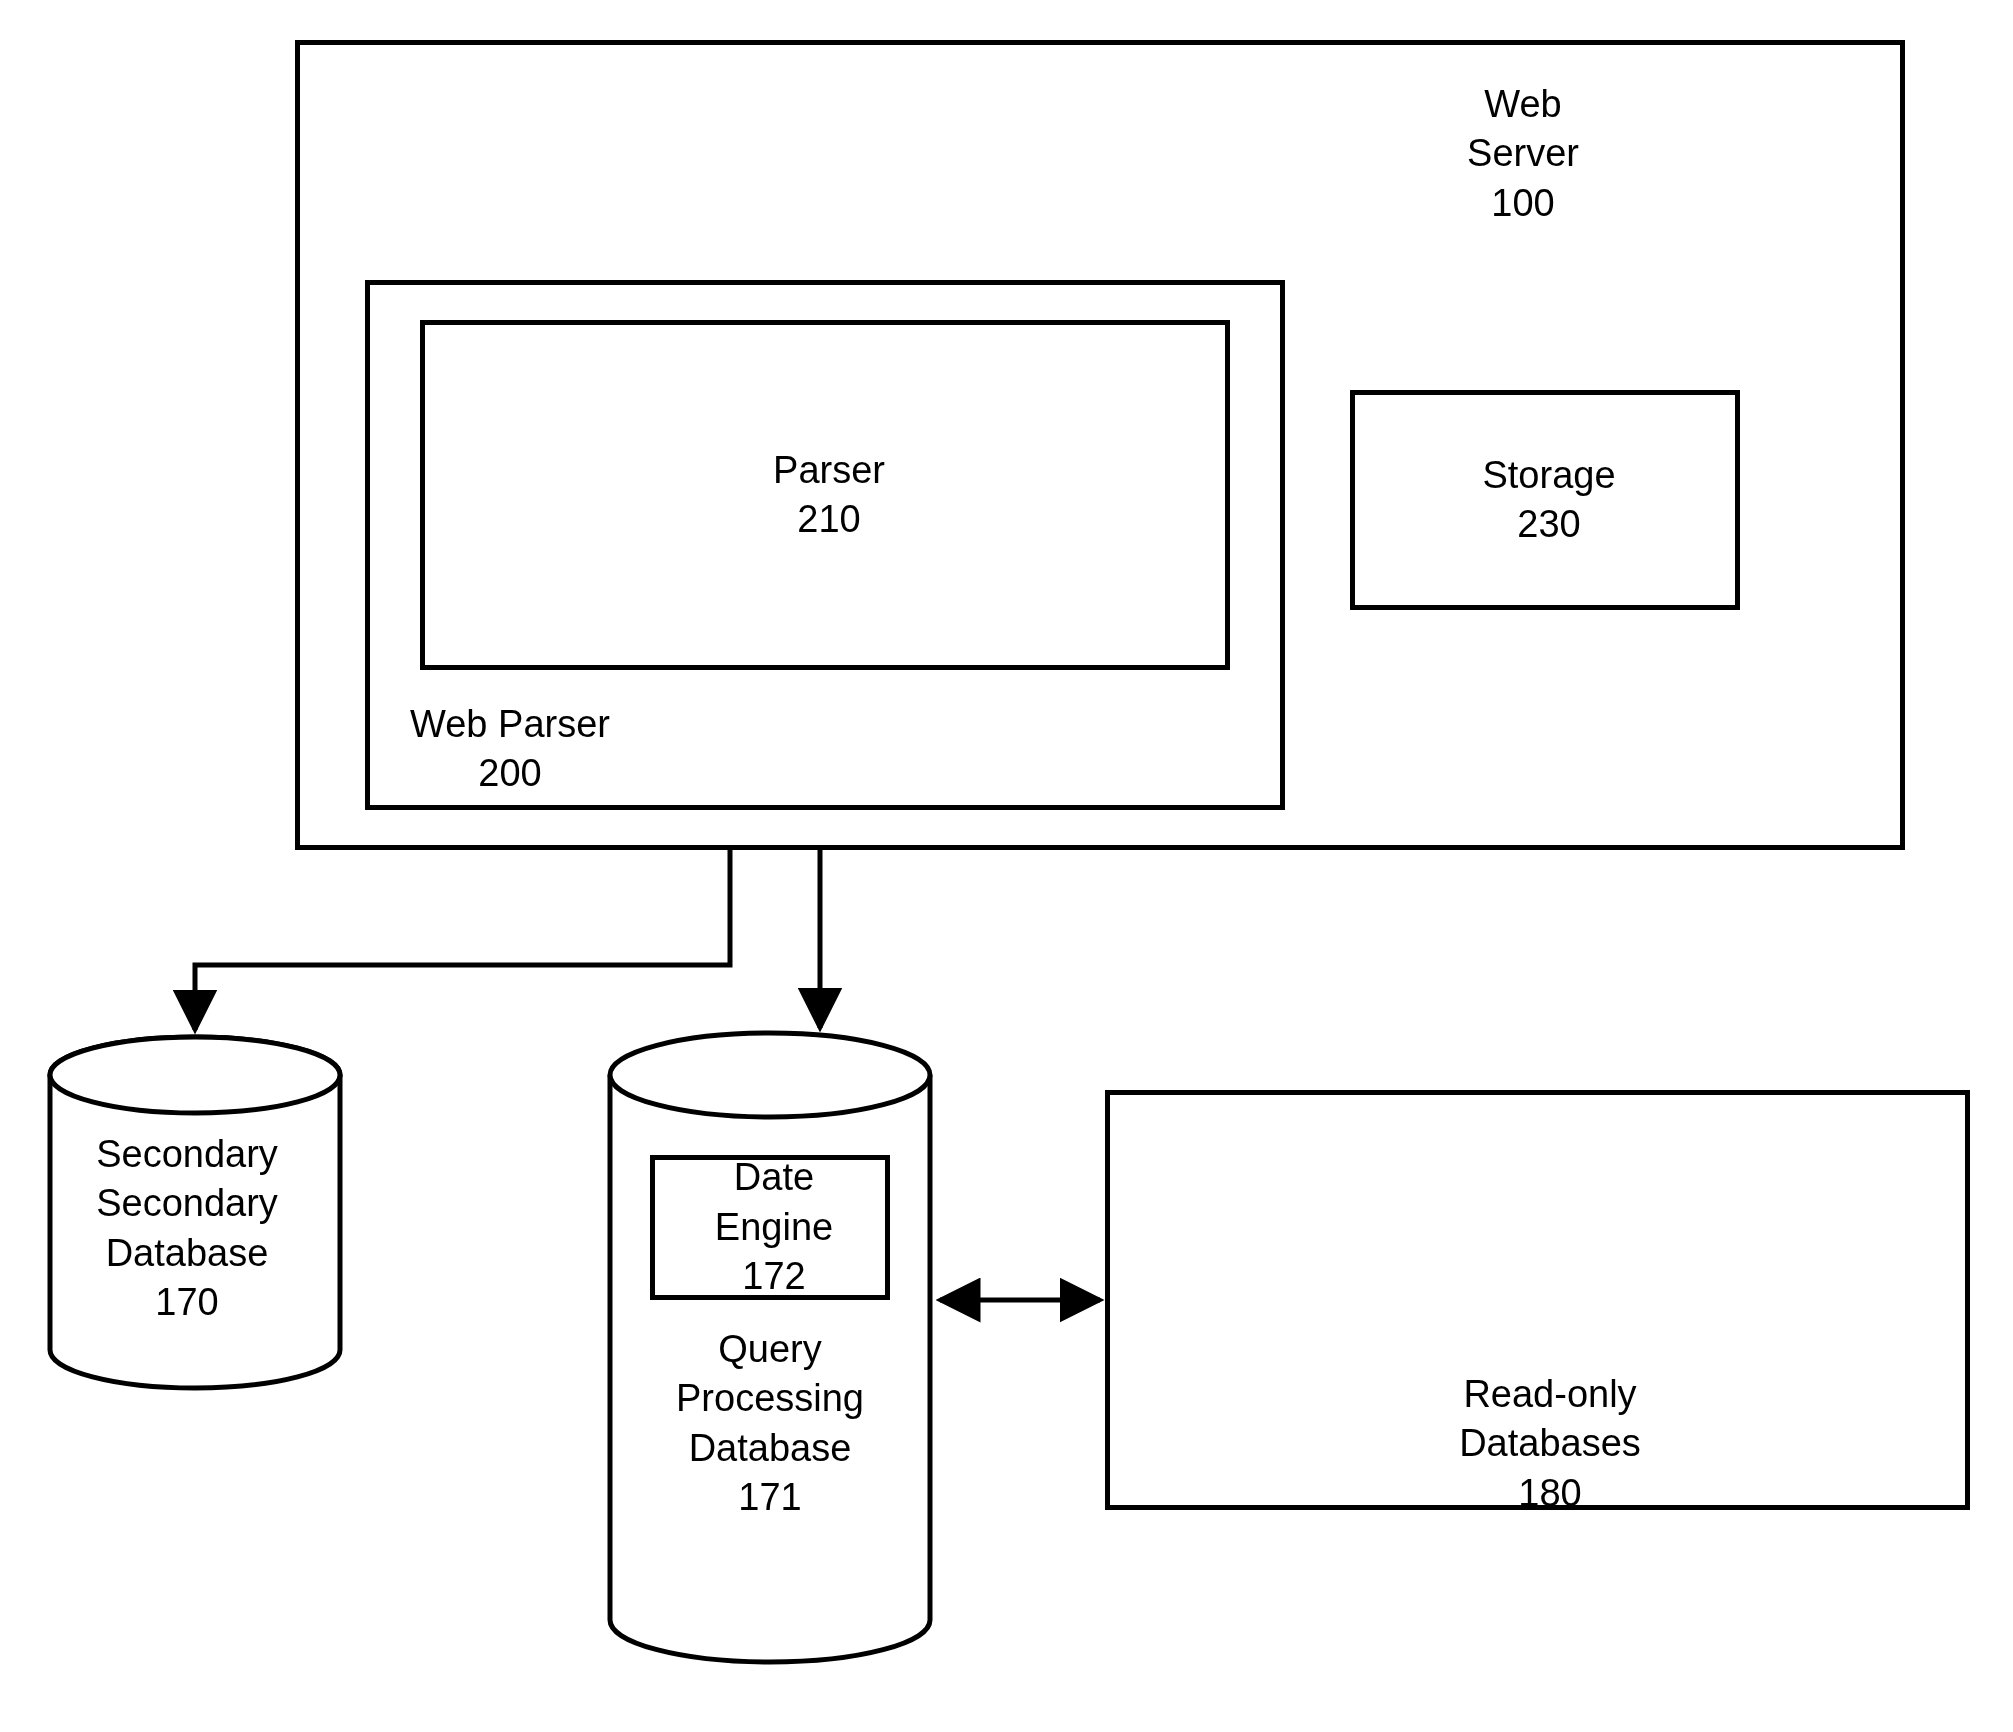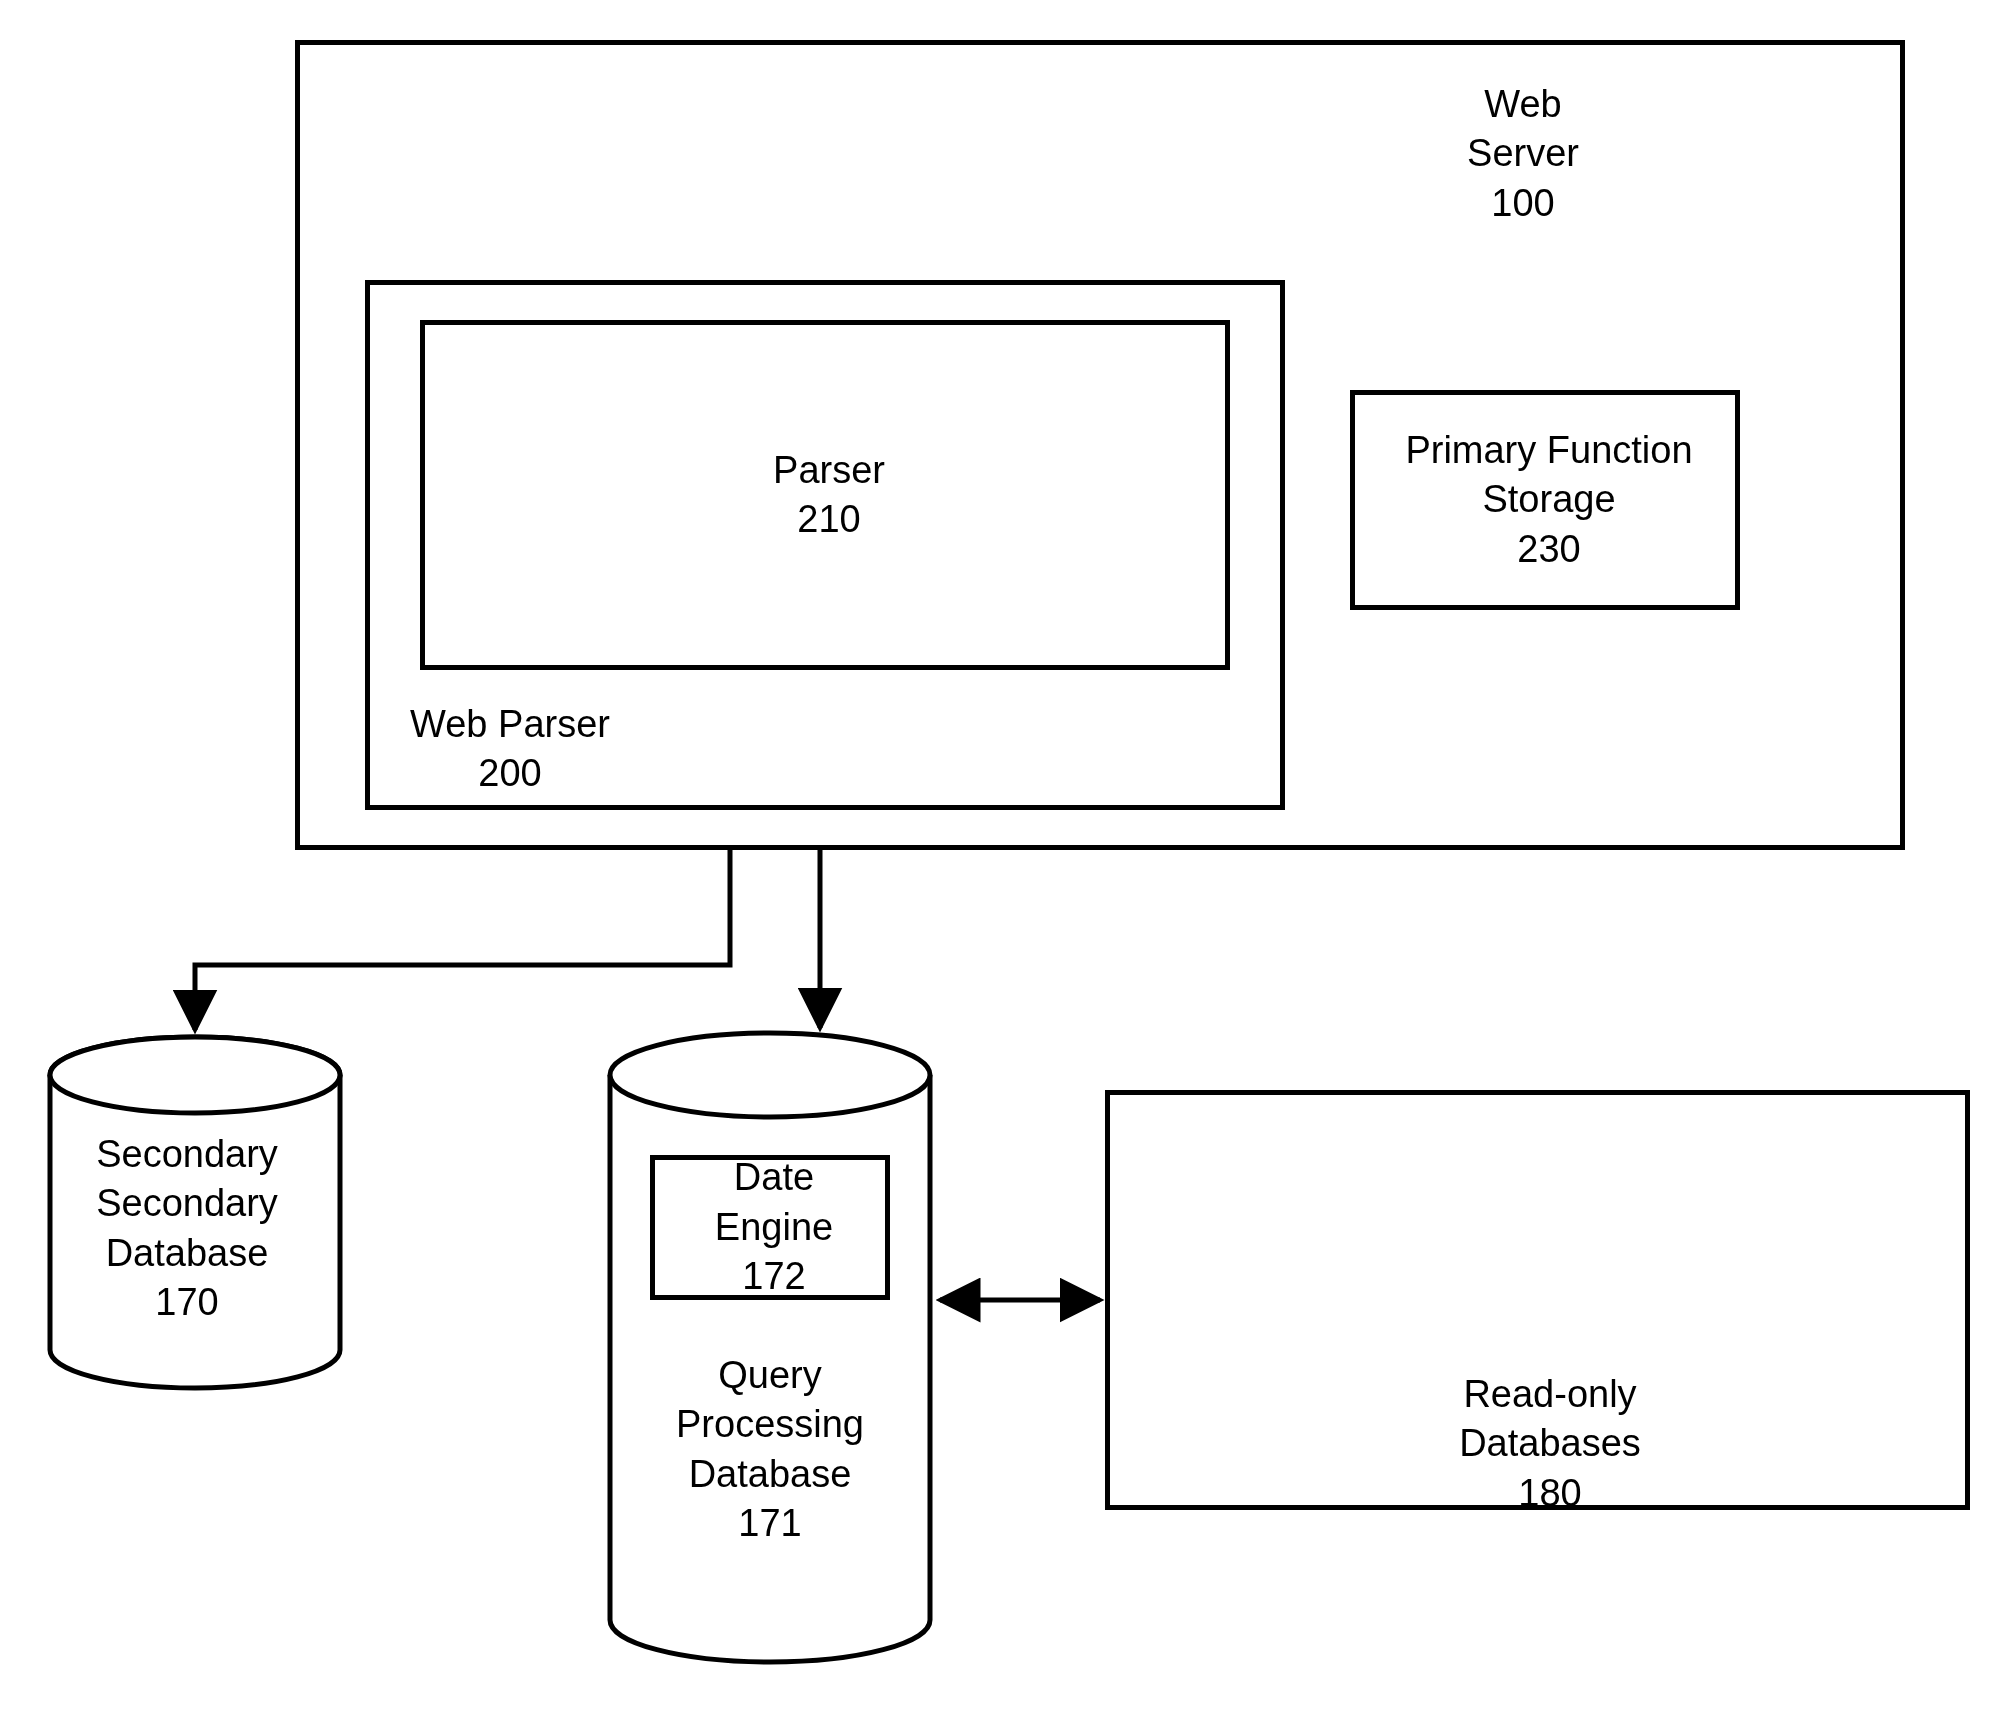--- a/index.html
+++ b/index.html
@@ -37,21 +37,21 @@
     
     .parser { left: 420px; top: 320px; width: 810px; height: 350px; }
     
     .storage { left: 1350px; top: 390px; width: 390px; height: 220px; }
     
     .readonly-box { left: 1105px; top: 1090px; width: 865px; height: 420px; }
     .readonly-label { left: 1400px; top: 1370px; width: 300px; text-align:center; }
     
     .date-engine { left: 650px; top: 1155px; width: 240px; height: 145px; z-index:5; }
     
-    .query-label { left: 630px; top: 1325px; width: 280px; text-align:center; z-index:5;margin-top:26px; }
+    .query-label { left: 630px; top: 1325px; width: 280px; text-align:center; z-index:5; }
     
     .secondary-label { left: 62px; top: 1130px; width: 250px; text-align:center; z-index:5; }
     svg { position: absolute; top: 0; left: 0; }
   </style>
 </head>
 <body>
 
 <svg width="2013" height="1732">
   <defs>
     <marker id="arrow" viewBox="0 0 10 10" refX="9" refY="5" markerWidth="9" markerHeight="9" orient="auto-start-reverse">
@@ -109,21 +109,20 @@
   <span>Web Parser</span><br>
   <span>200</span>
 </div>
 
 <div class="box parser">
   <span>Parser</span>
   <span>210</span>
 </div>
 
 <div class="box storage">
-  <span>Primary Function</span>
   <span>Storage</span>
   <span>230</span>
 </div>
 
 <div class="box readonly-box"></div>
 <div class="label-block readonly-label">
   <span>Read-only</span><br>
   <span>Databases</span><br>
   <span>180</span>
 </div>

